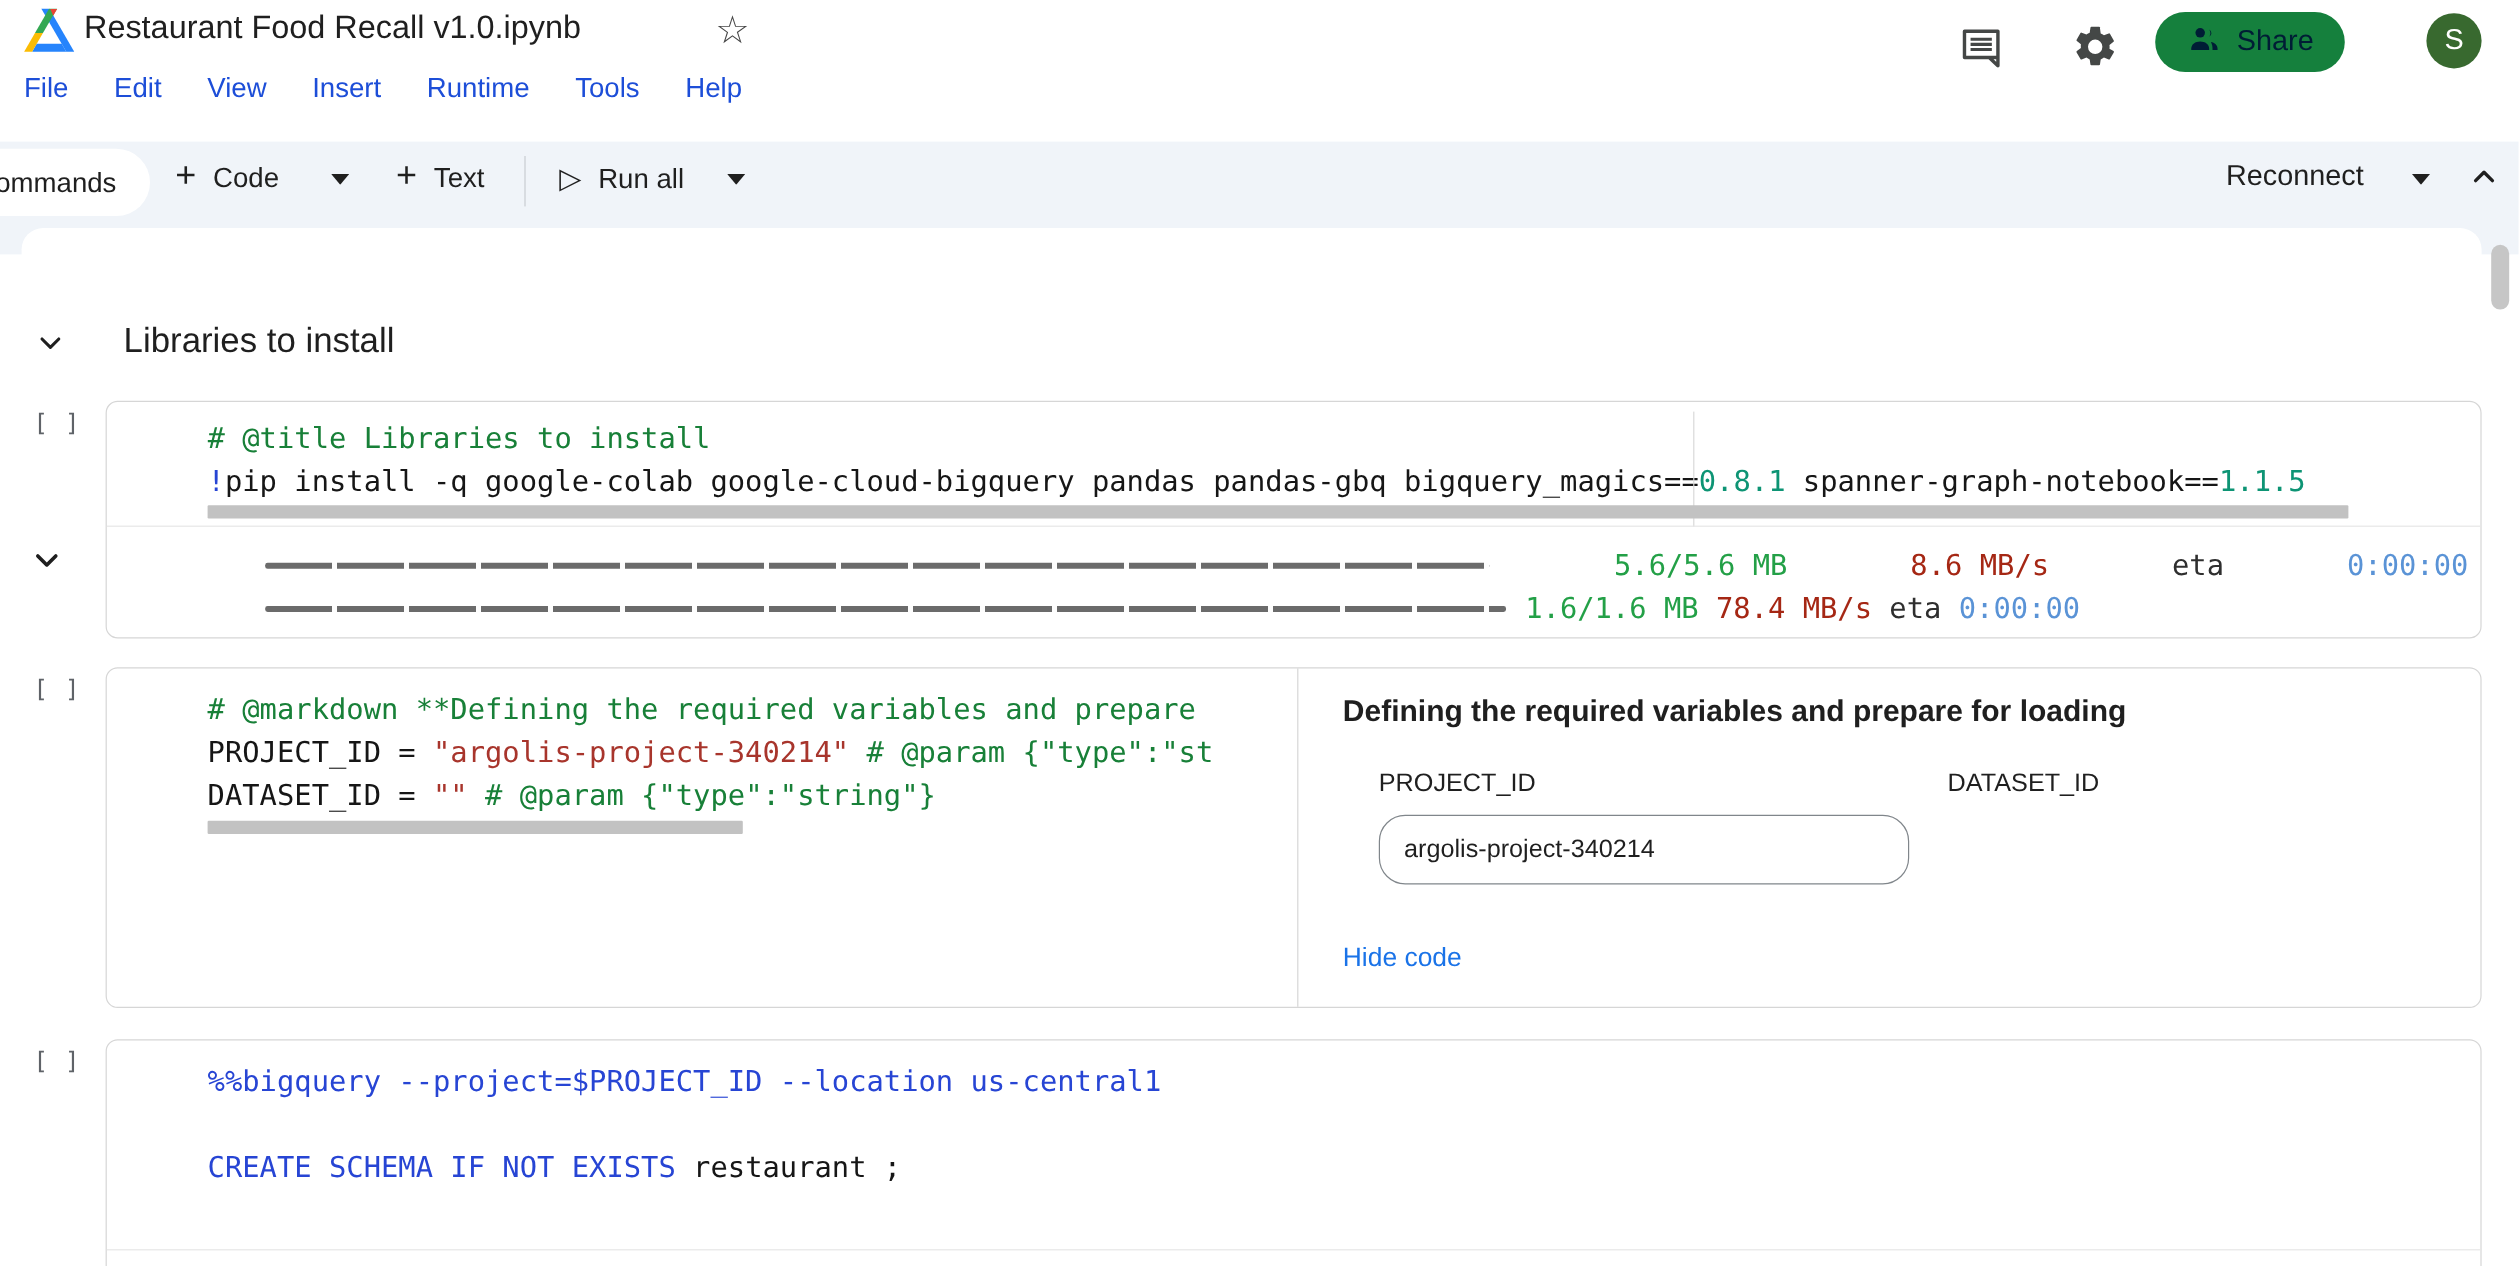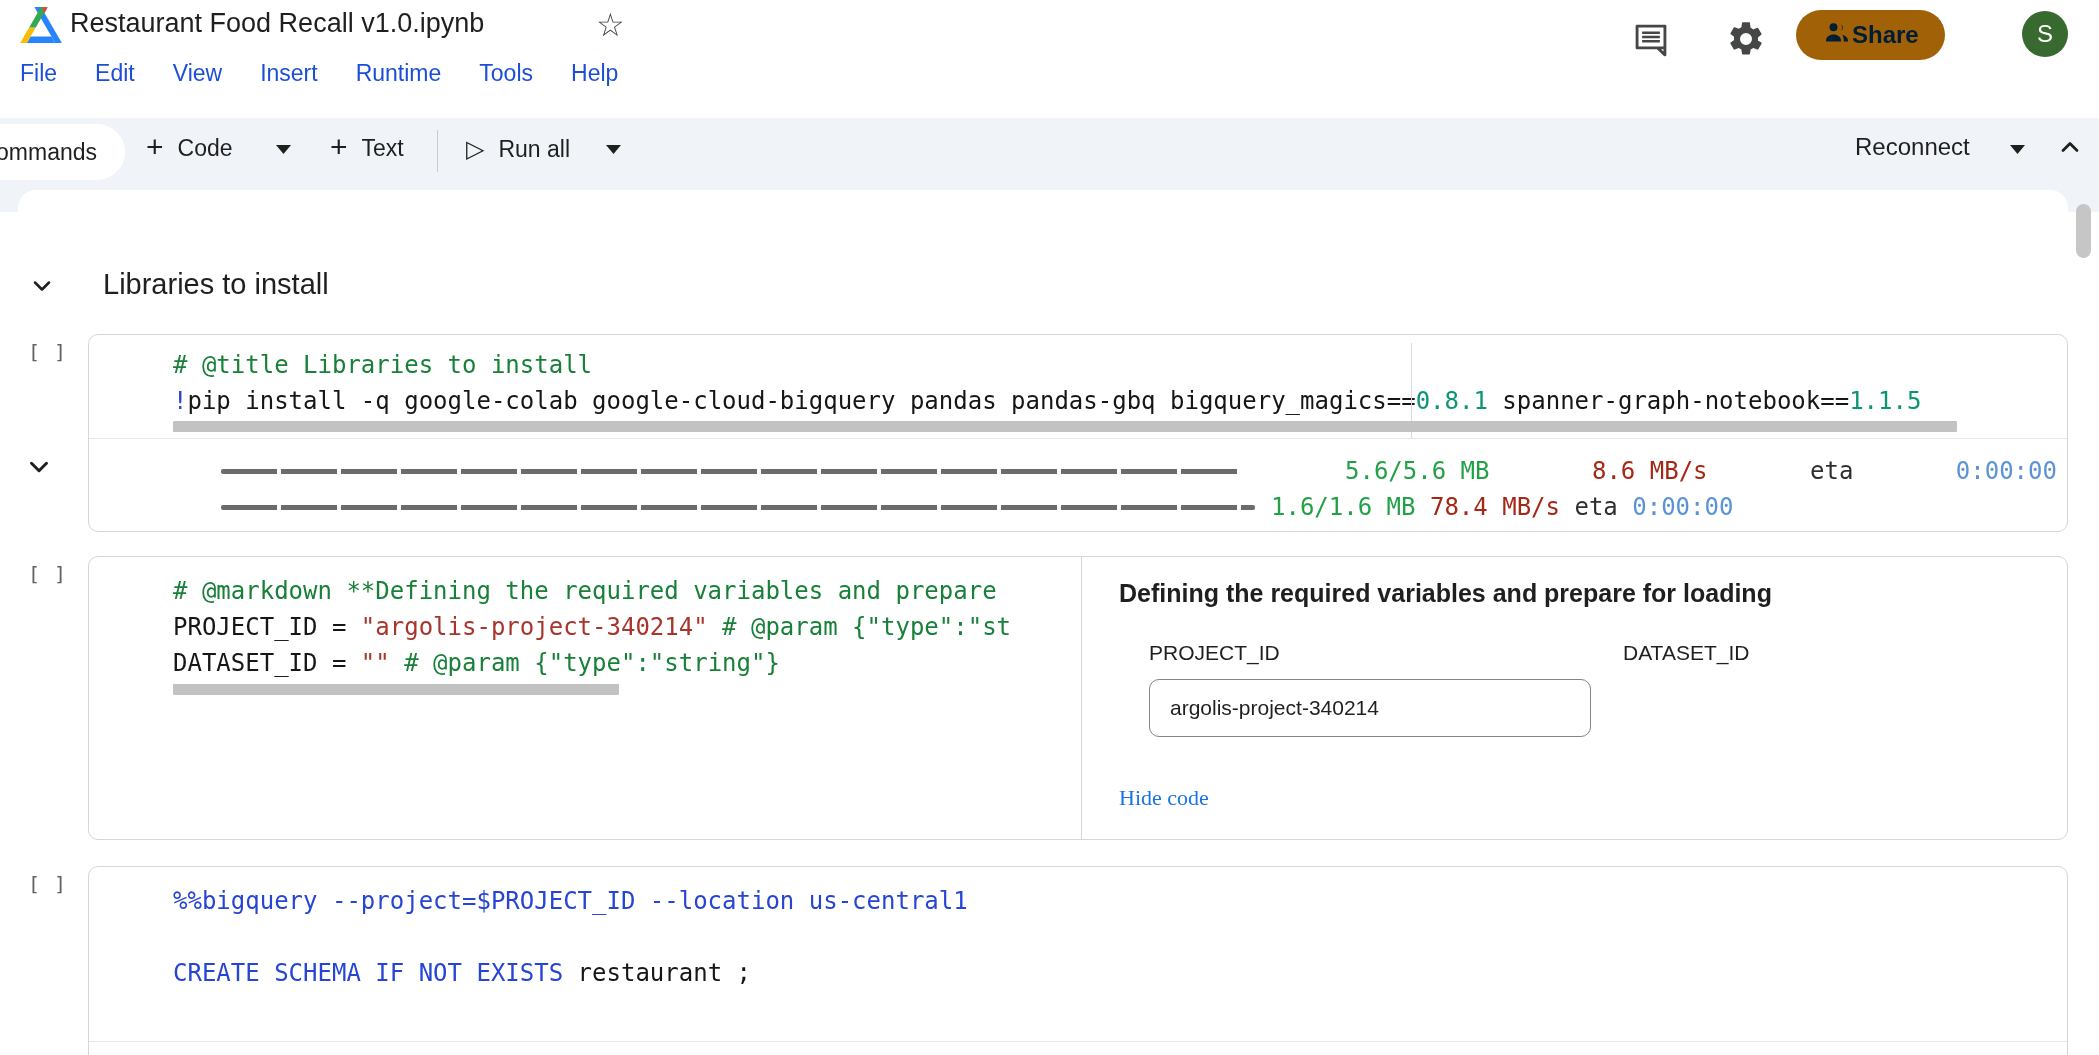--- a/index.html
+++ b/index.html
@@ -18,22 +18,22 @@
   *{box-sizing:border-box;}
   body{margin:0;background:#fff;font-family:"Liberation Sans",sans-serif;color:var(--ink);}
   #app{position:relative;width:2099px;height:1055px;overflow:hidden;background:#fff;}
   .abs{position:absolute;}
   .mono{font-family:"DejaVu Sans Mono",monospace;font-size:24px;line-height:36px;white-space:pre;color:#161616;}
   
   .hdr-title{font-size:27px;color:#1f1f1f;}
   .menu-row{display:flex;gap:38px;font-size:23px;color:#1d4ed8;}
   .menu-item{cursor:default;}
   .icon-btn svg{display:block;}
-  .share-btn{display:flex;align-items:center;background:#a16207;color:#001d35;
-    border-radius:26px;height:50px;padding:0 26px;font-size:24px;font-weight:700;}
+  .share-btn{display:flex;align-items:center;gap:12px;background:#15803d;color:#001d35;
+    border-radius:26px;height:50px;padding:0 26px;font-size:24px;font-weight:400;}
   .avatar{width:46px;height:46px;border-radius:50%;background:#38692f;color:#fff;
     display:flex;align-items:center;justify-content:center;font-size:24px;}
   
   .band{background:var(--band);}
   .tb-item{display:flex;align-items:center;gap:14px;font-size:23px;color:#1f1f1f;}
   .plus{font-size:30px;font-weight:300;line-height:1;margin-top:-3px;}
   .caret{width:15px;height:9px;}
   .caret svg{display:block;width:15px;height:9px;fill:#1f1f1f;}
   .pill{background:#fff;border-radius:28px;display:flex;align-items:center;justify-content:flex-end;
     padding-right:28px;font-size:23px;}
@@ -52,21 +52,21 @@
   .c-num{color:var(--num);}
   .c-bang{color:var(--kw);}
   .out-row{display:flex;align-items:center;font-family:"DejaVu Sans Mono",monospace;
     font-size:24px;white-space:pre;}
   .pbar{height:5px;border-radius:2px;margin-right:16px;
     background:repeating-linear-gradient(90deg,#6b6b6b 0 56px,#fdfdfd 56px 60px);}
   .g{color:var(--pgreen);} .r{color:var(--pred);} .k{color:#2f2f2f;} .b{color:var(--etab);}
   
   .form-heading{font-size:25px;font-weight:bold;color:#1f1f1f;}
   .form-label{font-size:21px;color:#1f1f1f;}
-  .form-input{height:58px;border:1px solid #80868b;border-radius:10px;padding:0 20px;
+  .form-input{height:58px;border:1px solid #80868b;border-radius:22px;padding:0 20px;
     font-size:21px;font-family:"Liberation Sans",sans-serif;color:#1f1f1f;background:#fff;outline:none;width:100%;}
   .form-input::placeholder{color:#80868b;}
   .hide-code{font-size:22px;font-weight:500;color:var(--link);}
   .chev svg{display:block;}
   .vscroll{width:15px;background:#c6c6c6;border-radius:8px;}
 </style>
 </head>
 <body>
 
 <div id="app">
@@ -214,21 +214,21 @@
     </div>
     <div class="abs" style="left:992px;top:0;bottom:0;width:1px;background:#d6d6d6;"></div>
 
     <div class="abs" style="left:993px;top:0;right:0;bottom:0;">
       <span class="abs form-heading" style="left:37px;top:22px;">Defining the required variables and prepare for loading</span>
       <span class="abs form-label" style="left:67px;top:84px;">PROJECT_ID</span>
       <span class="abs form-label" style="left:541px;top:84px;">DATASET_ID</span>
       <div class="abs" style="left:67px;top:122px;width:442px;">
         <input class="form-input" type="text" value="argolis-project-340214" style="">
       </div>
-      <span class="abs hide-code" style="left:37px;top:228px;font-family:Liberation Serif, serif;">Hide code</span>
+      <span class="abs hide-code" style="left:37px;top:228px;">Hide code</span>
     </div>
   </div>
 
   <span class="abs gutter" style="left:28px;top:872px;">[ ]</span>
   <div class="abs cell" style="left:88px;top:866px;width:1980px;height:220px;">
     <div class="abs" style="left:84px;top:16px;right:10px;height:150px;overflow:hidden;">
       <div class="mono c-kw">%%bigquery --project=$PROJECT_ID --location us-central1</div>
       <div class="mono">&nbsp;</div>
       <div class="mono"><span class="c-kw">CREATE SCHEMA IF NOT EXISTS</span><span> restaurant ;</span></div>
     </div>

